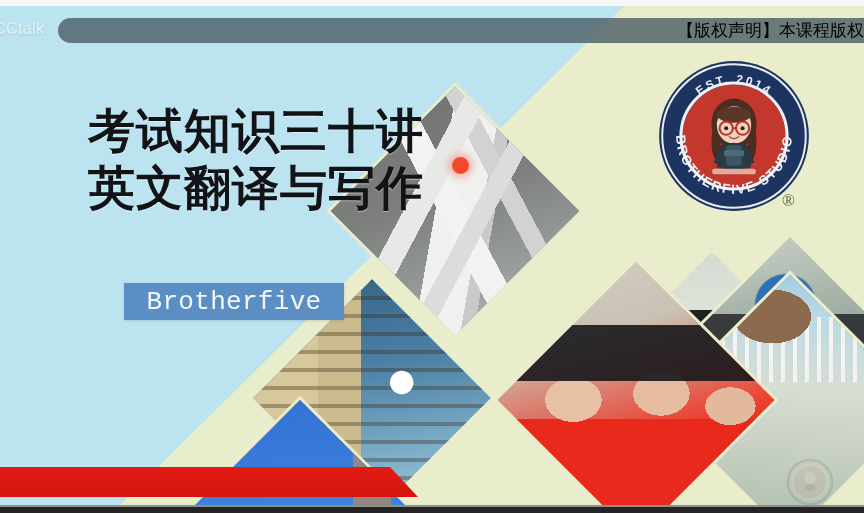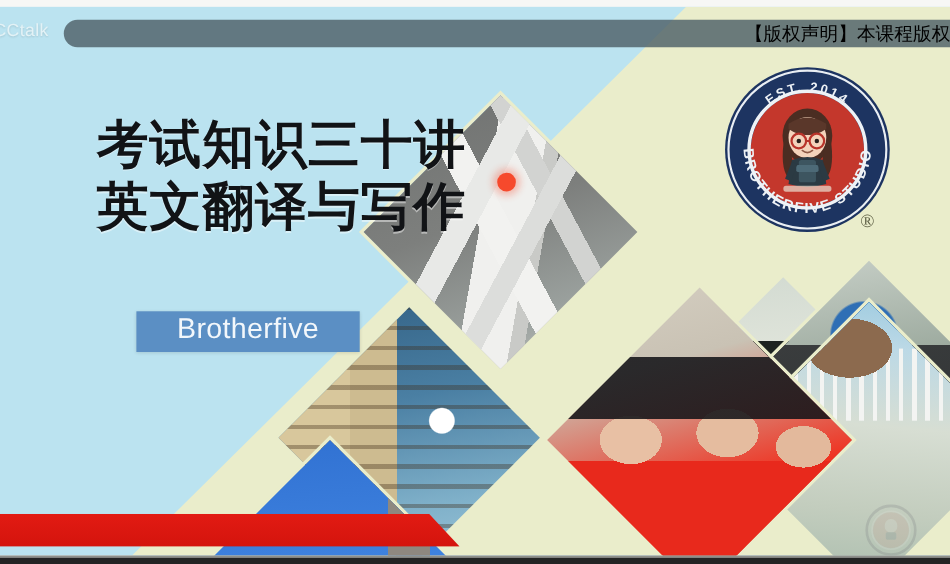--- a/index.html
+++ b/index.html
@@ -184,25 +184,26 @@
     position:absolute; left:452px; top:151px;
     width:17px; height:17px; border-radius:50%;
     background:#f6492c;
     box-shadow:0 0 7px 4px rgba(246,73,44,.32);
     z-index:14;
   }
 
   
   .nameplate{
     position:absolute; left:124px; top:277px;
-    width:203px; height:37px;
+    width:220px; height:37px;
     background:#5b8fc4;
-    display:flex; justify-content:center;
+    display:flex; align-items:center; justify-content:center;
     z-index:12;
     box-shadow:0 1px 3px rgba(0,0,0,.12);
+    font-family:Liberation Mono, monospace;
   }
   .nameplate span{
     color:#f2f7fb; font-size:26px; letter-spacing:.3px;
   }
 
   
   .logo{
     position:absolute; left:656px; top:52px;
     width:156px; height:156px;
     z-index:13;

